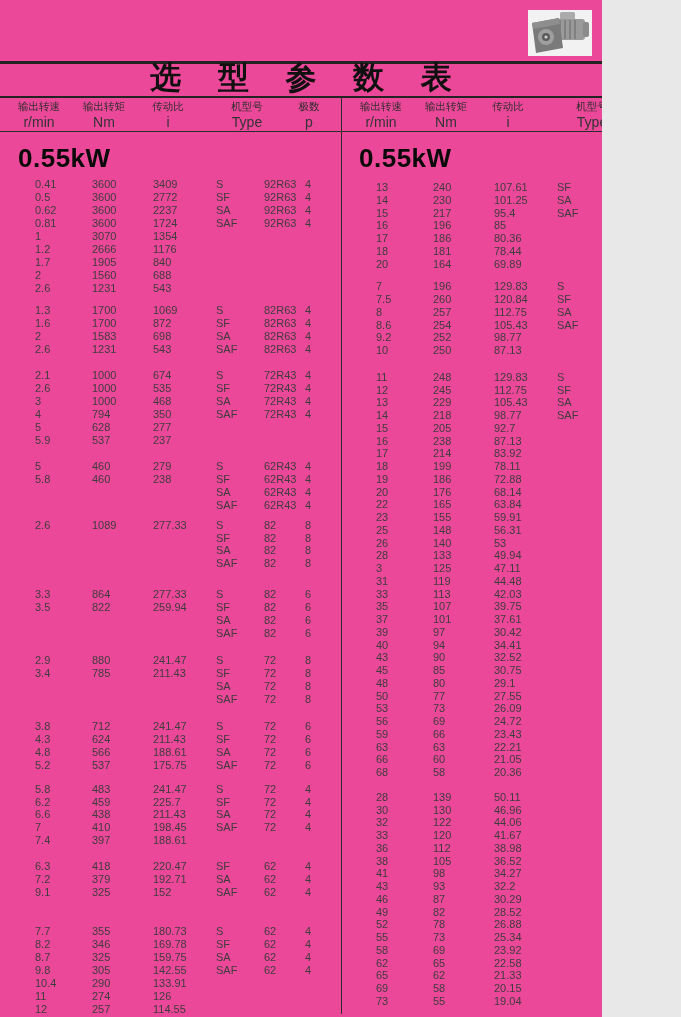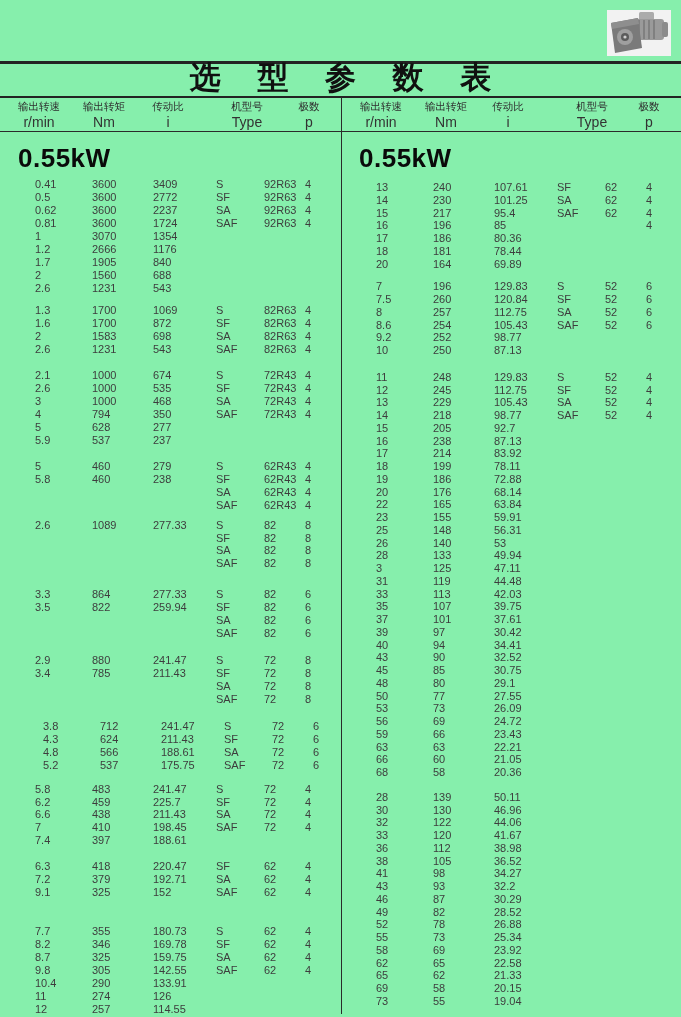--- a/index.html
+++ b/index.html
@@ -1,16 +1,16 @@
 <!DOCTYPE html>
 <html><head>
 <meta charset="utf-8">
 <style>
   html,body{margin:0;padding:0;background:#e8e8e8;}
-  .page{position:relative;width:681px;height:1017px;background:#86efac;overflow:hidden;
+  .page{position:relative;width:602px;height:1017px;background:#ec4899;overflow:hidden;
         font-family:"Liberation Sans",sans-serif;color:#3d3d3d;}
   .rule{position:absolute;left:0;width:681px;background:#232323;}
   .rule-top{top:61px;height:3px;}
   .rule-mid{top:96px;height:2px;}
   .rule-head{top:131px;height:1px;background:#2a2a2a;}
   .vdivider{position:absolute;left:341px;top:97px;width:1px;height:917px;background:#2a2a2a;}
   .title{position:absolute;top:60px;left:0;width:100%;margin:0;text-align:center;
          font-size:31px;line-height:36px;font-weight:bold;color:#101010;
          letter-spacing:14px;text-indent:14px;white-space:nowrap;}
   .colhead{position:absolute;top:100px;width:70px;text-align:center;
@@ -347,21 +347,21 @@
             <span class="s-prefix">SA</span>
             <span class="s-size">72</span>
             <span class="s-poles">8</span>
           </div>
           <div class="row">
             <span class="s-prefix">SAF</span>
             <span class="s-size">72</span>
             <span class="s-poles">8</span>
           </div>
         </div>
-        <div class="block" style="margin-top: 14px; padding-left: 8px;">
+        <div class="block" style="margin-top: 14px;">
           <div class="row">
             <span class="s-speed">3.8</span>
             <span class="s-torque">712</span>
             <span class="s-ratio">241.47</span>
             <span class="s-prefix">S</span>
             <span class="s-size">72</span>
             <span class="s-poles">6</span>
           </div>
           <div class="row">
             <span class="s-speed">4.3</span>

